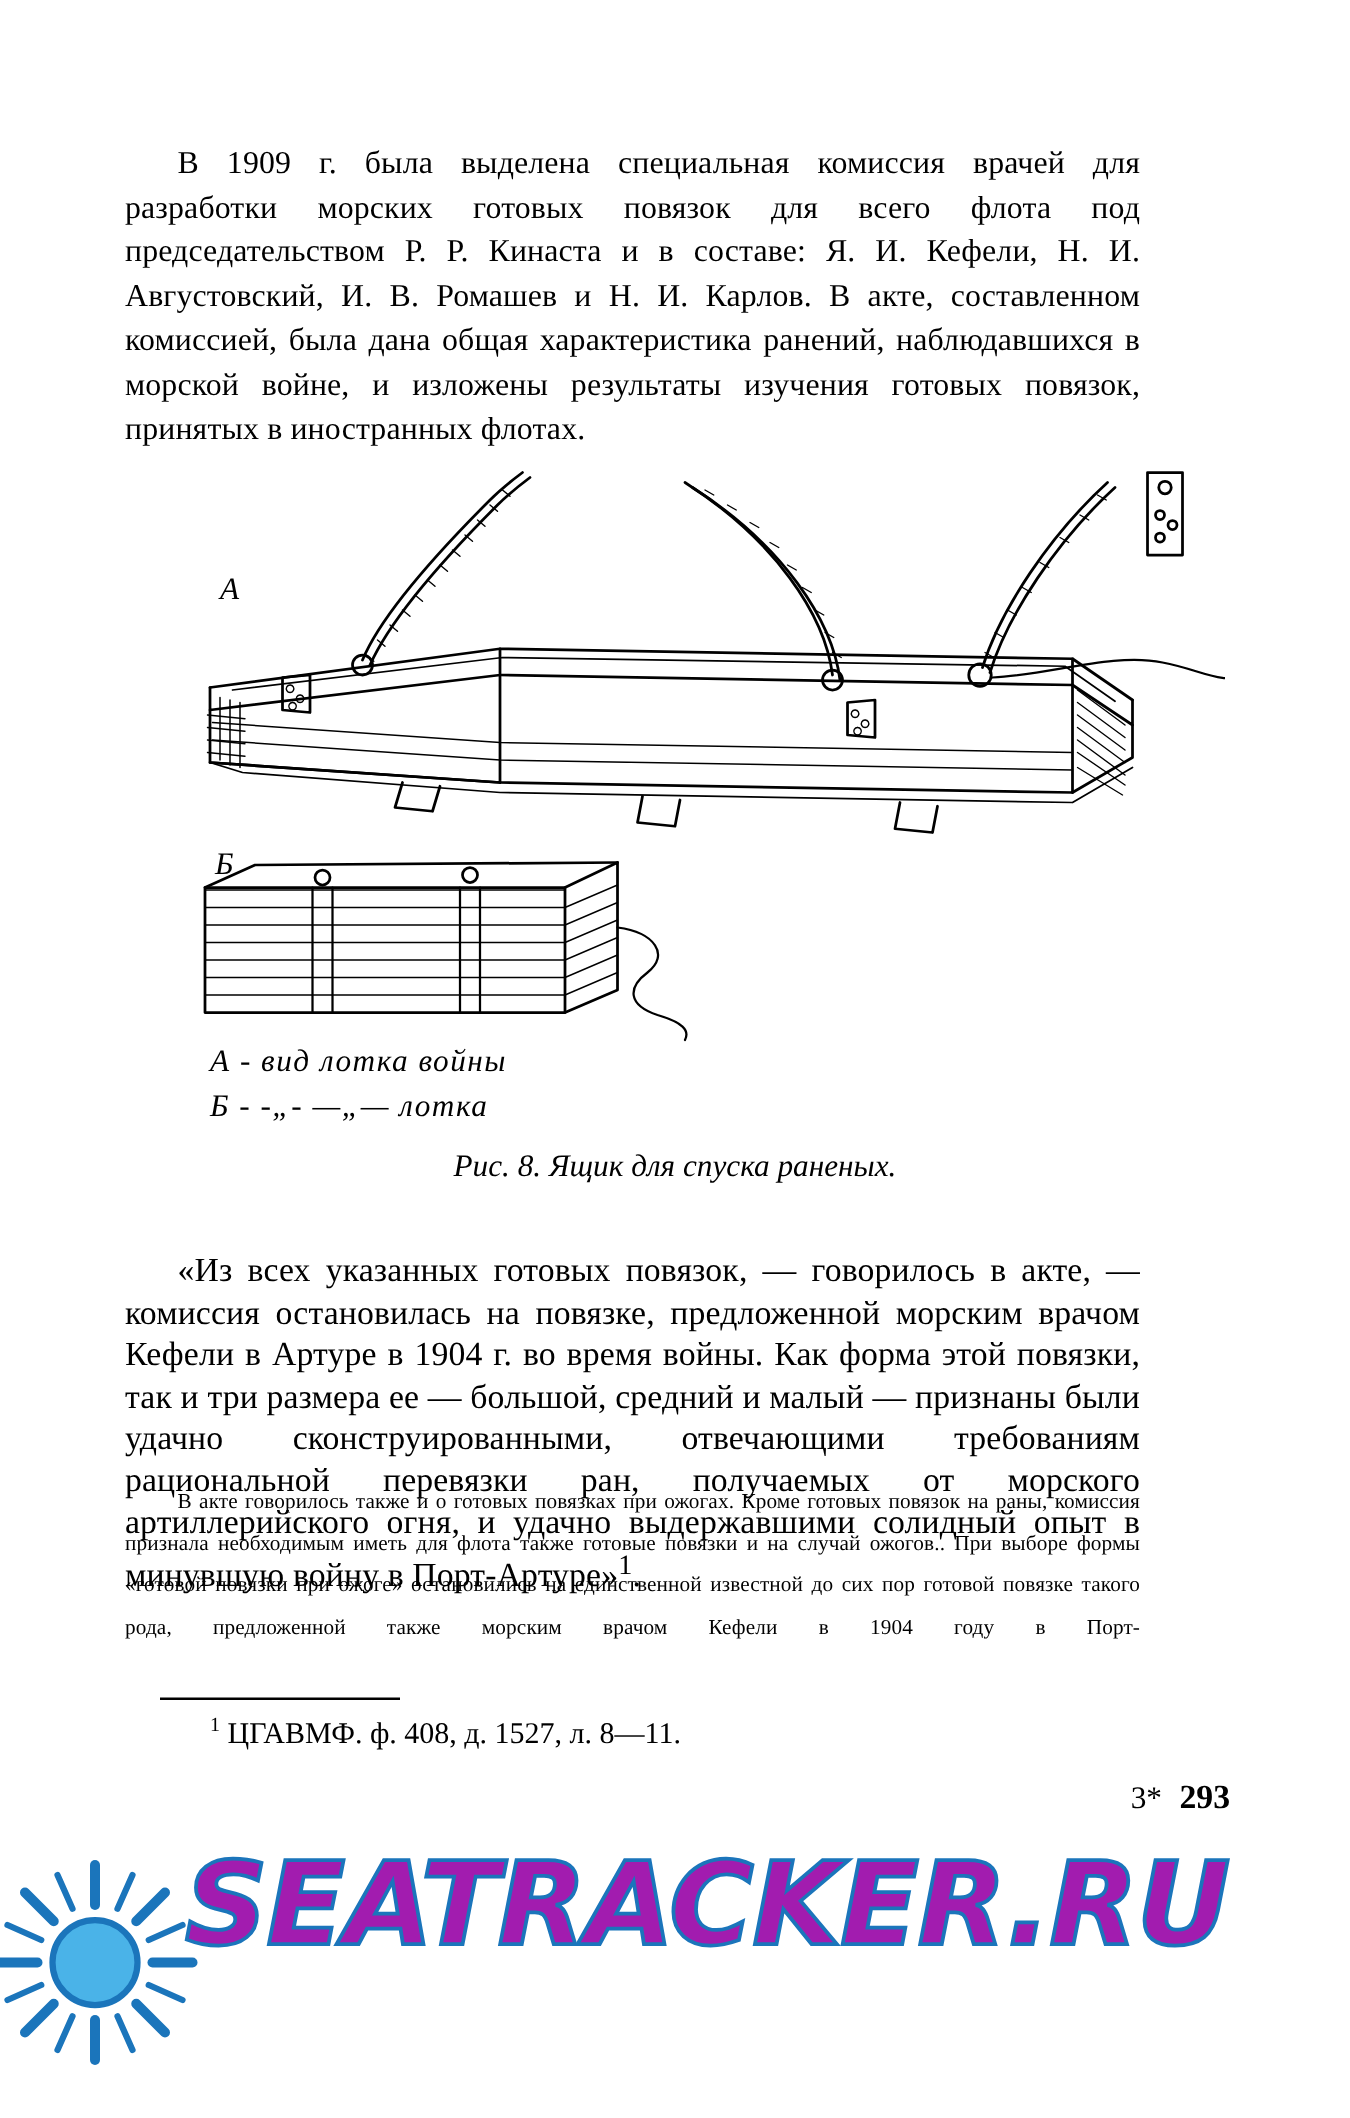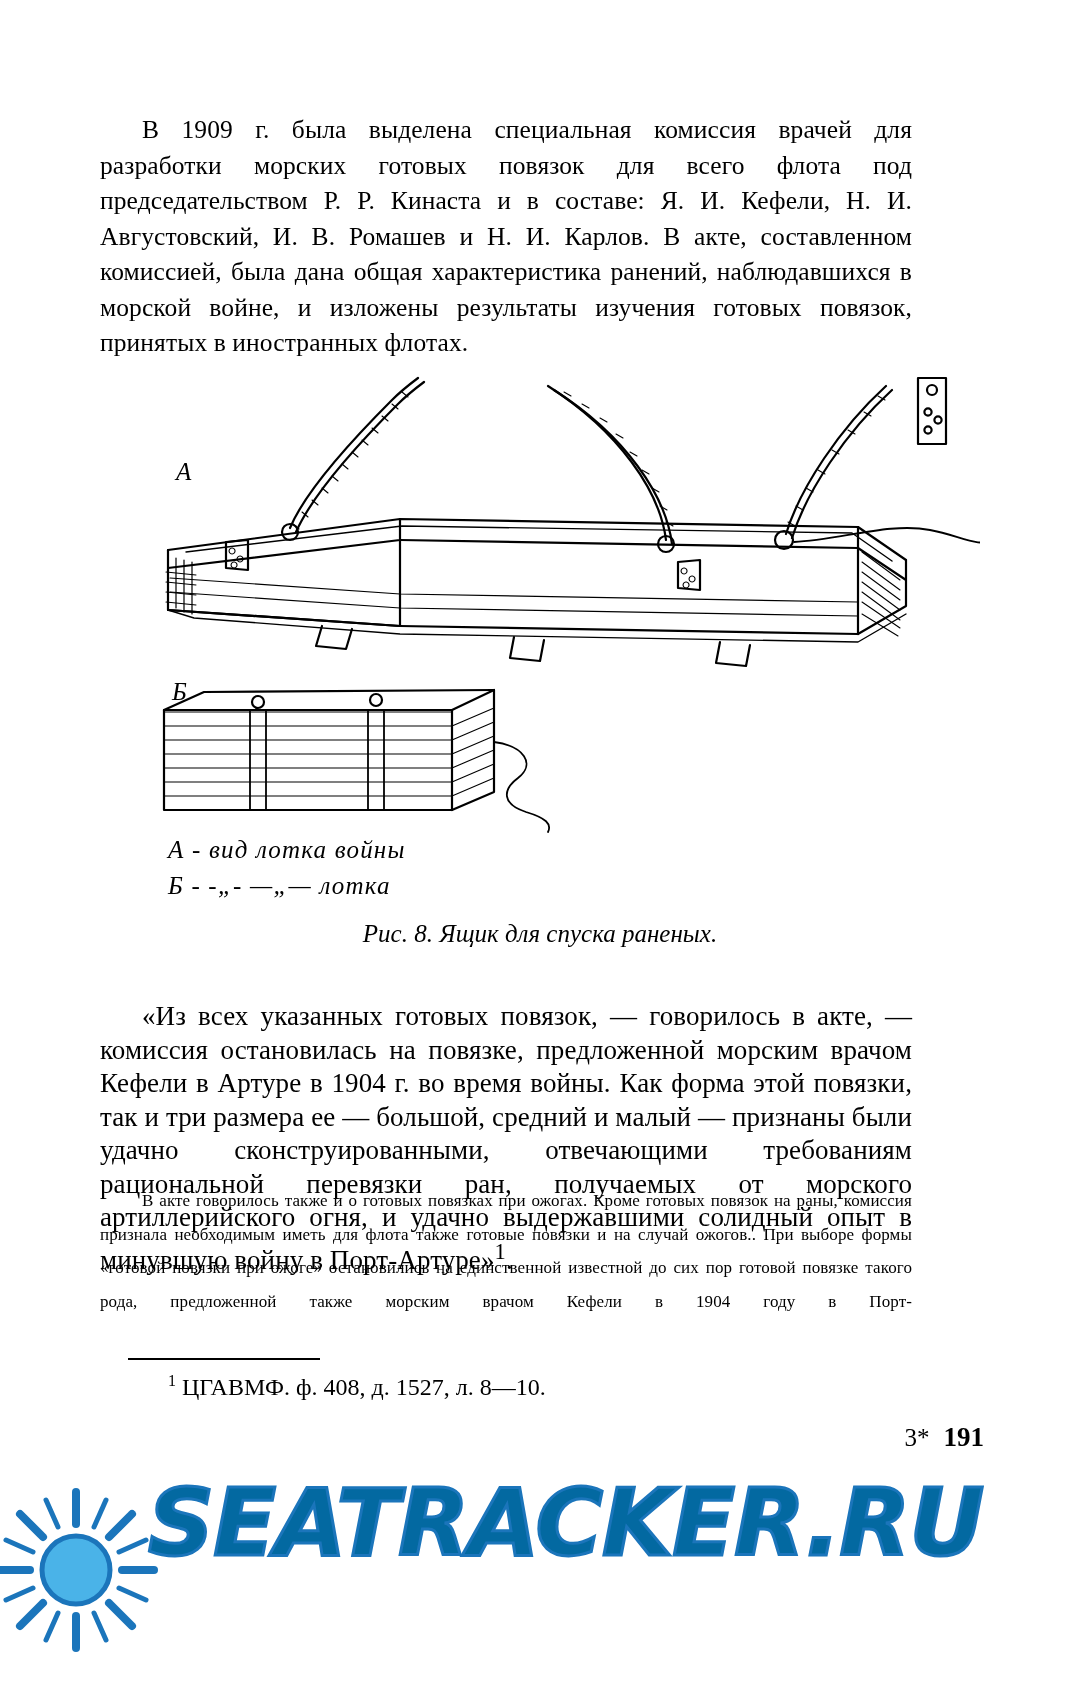--- a/index.html
+++ b/index.html
@@ -141,21 +141,21 @@
   }
   #watermark .wm-text {
     position: absolute;
     left: 148px;
     top: 18px;
     font-family: "DejaVu Sans", sans-serif;
     font-weight: bold;
     font-style: italic;
     font-size: 92px;
     letter-spacing: -1px;
-    color: #0369a1;
+    color: #a21caf;
     -webkit-text-stroke: 3px #1b75bb;
     text-shadow: 0 0 0 #1b75bb;
   }
 </style>
 </head>
 <body>
 
 <div class="page">
 
   <div class="para indent" id="top-paragraph">
@@ -256,25 +256,25 @@
     <p class="last"><span>«Из всех указанных готовых повязок, — говорилось в акте, — комиссия остановилась на повязке, предложенной морским врачом Кефели в Артуре в 1904 г. во время войны. Как форма этой повязки, так и три размера ее — большой, средний и малый — признаны были удачно сконструированными, отвечающими требованиям рациональной перевязки ран, получаемых от морского артиллерийского огня, и удачно выдержавшими солидный опыт в минувшую войну в Порт-Артуре»</span><sup>1</sup><span>.</span></p>
   </div>
 
   <div class="para indent" id="body-paragraph-2">
     <p>В акте говорилось также и о готовых повязках при ожогах. Кроме готовых повязок на раны, комиссия признала необходимым иметь для флота также готовые повязки и на случай ожогов.. При выборе формы «готовой повязки при ожоге» остановились на единственной известной до сих пор готовой повязке такого рода, предложенной также морским врачом Кефели в 1904 году в Порт-</p>
   </div>
 
   <div id="footnote-rule"></div>
   <div id="footnote">
     <sup>1</sup>
-    <span>ЦГАВМФ. ф. 408, д. 1527, л. 8—10.</span>
+    <span>ЦГАВМФ. ф. 408, д. 1527, л. 8—11.</span>
   </div>
 
   <div id="page-number">
-    <span>3*</span><span class="num">191</span>
+    <span>3*</span><span class="num">293</span>
   </div>
 
   <div id="watermark">
     <svg width="1080" height="242" viewBox="0 0 1080 242" xmlns="http://www.w3.org/2000/svg">
       <g transform="translate(76,118)">
         <g fill="#1b75bb">
           <circle cx="0" cy="0" r="34" fill="#4ab3e8" stroke="#1b75bb" stroke-width="5"></circle>
           <g stroke="#1b75bb" stroke-width="8" stroke-linecap="round">
             <line x1="0" y1="-46" x2="0" y2="-78"></line>
             <line x1="0" y1="46" x2="0" y2="78"></line>

